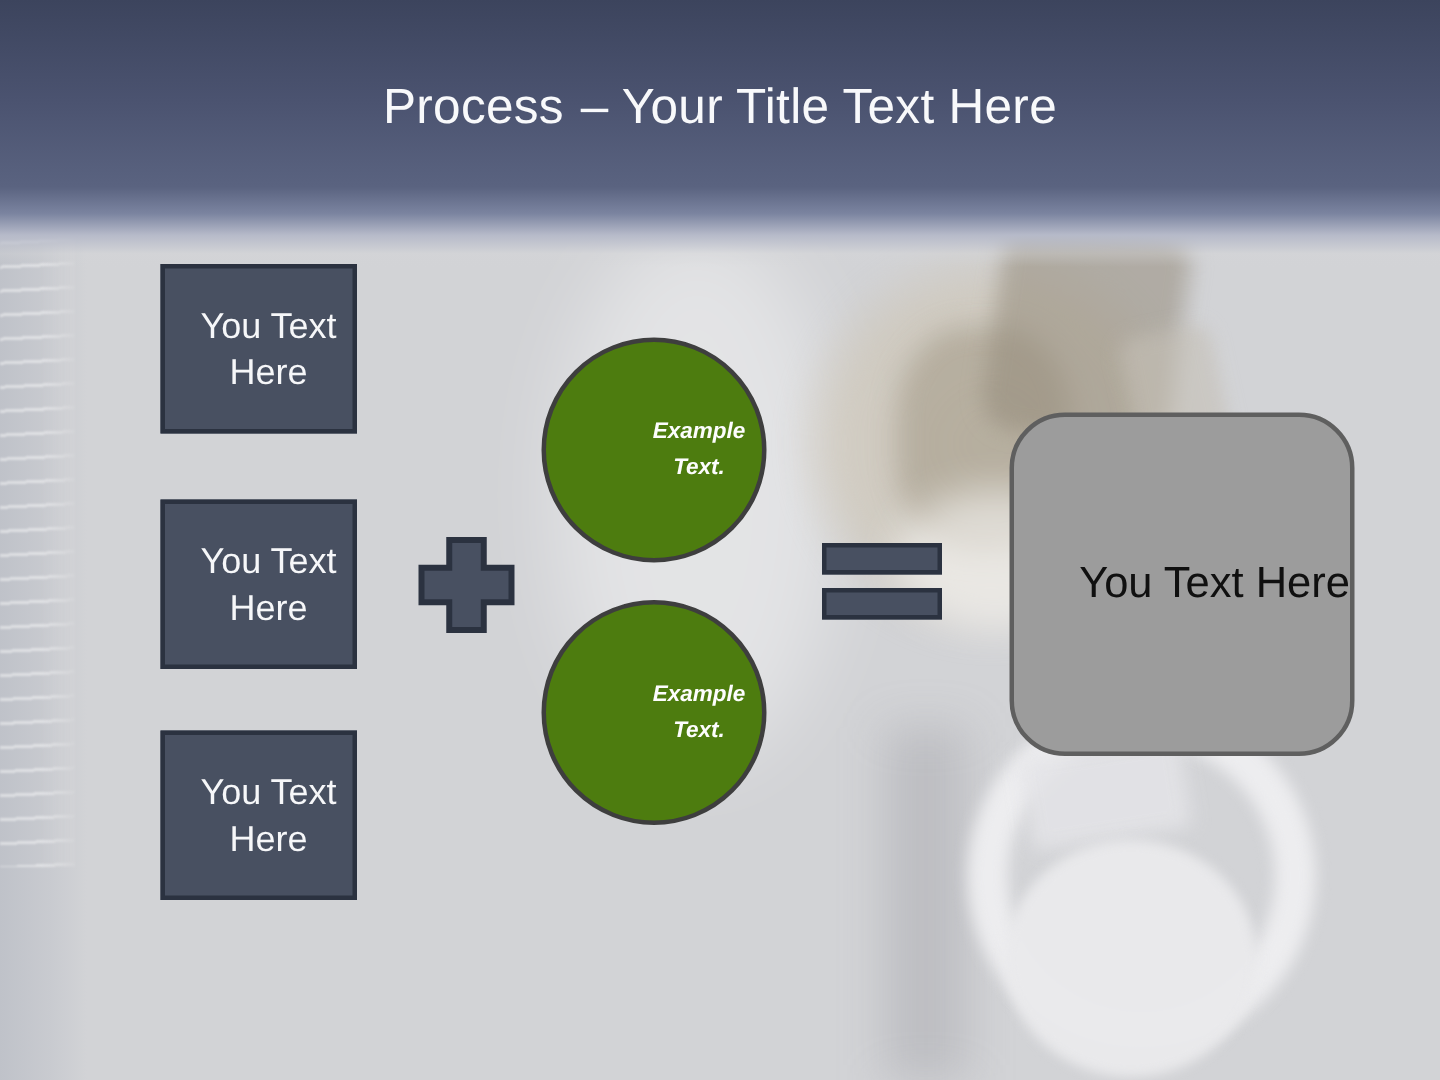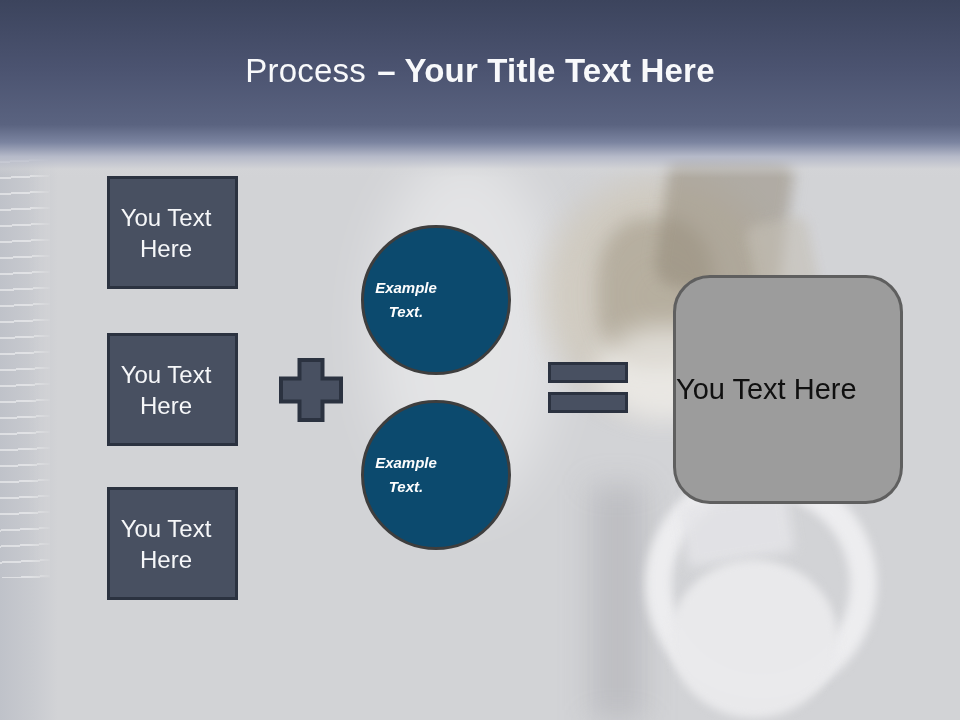--- a/index.html
+++ b/index.html
@@ -39,34 +39,34 @@
   .keyring-tag{position:absolute;left:670px;top:560px;width:168px;height:158px;border-radius:50%;
     background:rgba(233,233,235,.97);filter:blur(4px);}
   
   .header{position:absolute;left:0;top:0;width:100%;height:178px;z-index:2;
     background:linear-gradient(180deg,
       #3c445d 0%, #4b5370 38%, #5a6380 70%,
       #7b84a0 80%, #b6bac9 88%, rgba(212,213,216,.35) 95%, rgba(212,213,216,0) 100%);}
   .title{position:absolute;left:0;top:52px;width:100%;text-align:center;
     color:#f8f9fb;font-size:33px;letter-spacing:.2px;white-space:nowrap;}
   .title .t-bold{font-weight:400;}
-  .title .t-rest{font-weight:700;margin-left:.34em;margin-top:28px;}
+  .title .t-rest{font-weight:400;margin-left:.34em;margin-top:28px;}
   
-  .shape{z-index:3;box-sizing:border-box;display:flex;align-items:center;justify-content:flex-start;text-align:center;}
+  .shape{z-index:3;box-sizing:border-box;display:flex;align-items:center;justify-content:flex-end;text-align:center;}
   .input-box{position:absolute;left:107px;width:131px;height:113px;
     background:#485061;border:3px solid #2b3240;
     color:#f6f7f9;font-size:24px;line-height:31px;}
   .input-box .lbl{width:112px;}
   .box-1{top:176px;} .box-2{top:333px;} .box-3{top:487px;}
   .plus-wrap{position:absolute;left:278px;top:357px;width:66px;height:66px;}
   .equals-wrap{position:absolute;left:548px;top:362px;width:80px;}
   .equals-bar{width:80px;height:21px;background:#485061;border:3px solid #2b3240;box-sizing:border-box;}
   .equals-bar + .equals-bar{margin-top:9px;}
   .example-circle{position:absolute;left:361px;width:150px;height:150px;border-radius:50%;
-    background:#0c4a6e;border:3px solid #3e3e3e;
+    background:#4d7c0f;border:3px solid #3e3e3e;
     color:#fdfdfd;font-weight:700;font-style:italic;font-size:15px;line-height:24px;}
   .circle-1{top:225px;} .circle-2{top:400px;}
   .example-circle .lbl{width:84px;}
   .result-box{position:absolute;left:673px;top:275px;width:230px;height:229px;border-radius:37px;
     background:#9c9c9c;border:3px solid #5f5f5f;
     color:#101010;font-size:29px;white-space:nowrap;}
 </style>
 </head>
 <body>
 

